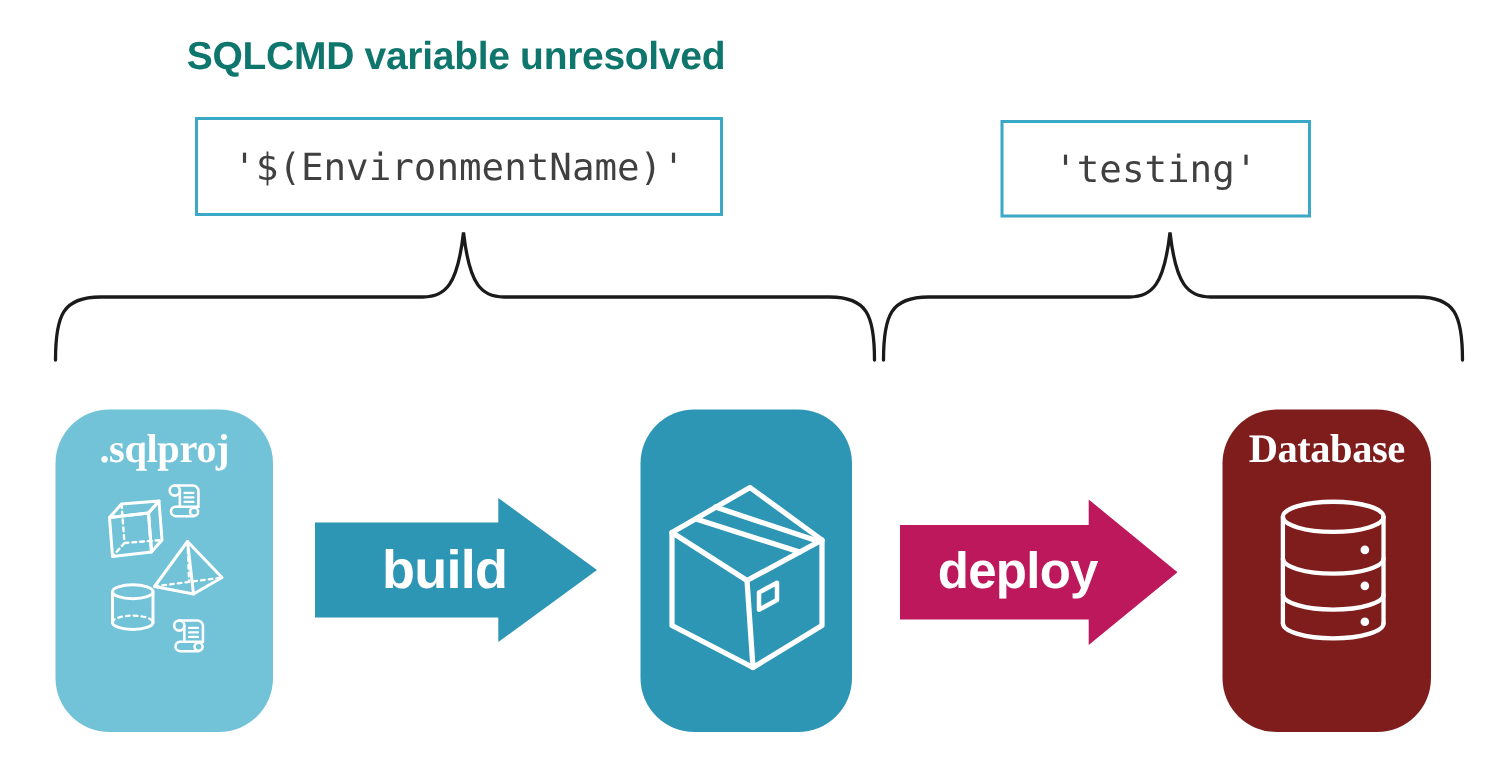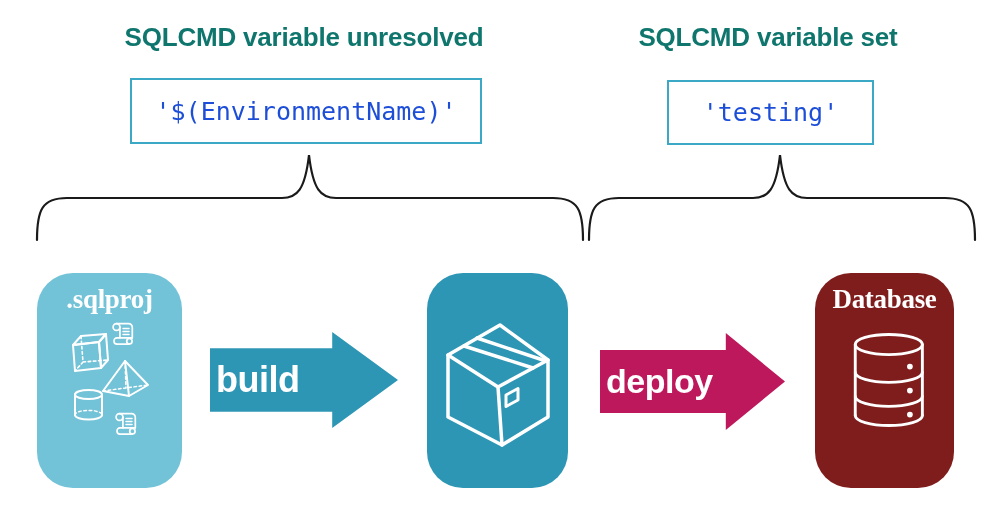--- a/index.html
+++ b/index.html
@@ -9,21 +9,21 @@
   }
   .title{
     position:absolute;top:22px;width:400px;text-align:center;
     font-size:26px;font-weight:700;color:#0f766e;letter-spacing:-0.2px;
   }
   .title.unresolved{left:104px;}
   .title.set{left:568px;}
   .codebox{
     position:absolute;background:#ffffff;border:2.5px solid #3BA8C6;
     display:flex;align-items:center;justify-content:center;
-    font-family:"DejaVu Sans Mono",monospace;font-size:25px;color:#1d4ed8;
+    font-family:"DejaVu Sans Mono",monospace;font-size:25px;color:#404040;
   }
   .codebox.unresolved{left:130px;top:78px;width:348px;height:62px;}
   .codebox.set{left:667px;top:80px;width:203px;height:61px;}
   .braces{position:absolute;left:0;top:0;width:1000px;height:522px;pointer-events:none;}
   .node{
     position:absolute;top:273px;height:215px;border-radius:36px;
     display:flex;flex-direction:column;align-items:center;font-family:Liberation Serif, serif;
   }
   .node.sqlproj{left:37px;width:145px;background:#72C2D8;}
   .node.dacpac{left:427px;width:141px;background:#2E96B5;}
@@ -38,32 +38,31 @@
   }
   .arrow.build{
     left:210px;top:332px;width:188px;height:96px;background:#2E96B5;
     clip-path:polygon(0 17%,65% 17%,65% 0,100% 50%,65% 100%,65% 83%,0 83%);
   }
   .arrow.deploy{
     left:600px;top:333px;width:185px;height:97px;background:#be185d;
     clip-path:polygon(0 17.5%,68% 17.5%,68% 0,100% 50%,68% 100%,68% 82.5%,0 82.5%);
   }
   .arrow-text{
-    width:65%;text-align:left;font-size:36px;padding-left:6px;letter-spacing:-0.5px;
+    width:65%;text-align:right;font-size:36px;padding-left:6px;letter-spacing:-0.5px;
   }
   .arrow.deploy .arrow-text{width:68%;font-size:34px;}
   svg .wire{fill:none;stroke:#ffffff;stroke-linecap:round;stroke-linejoin:round;}
 </style>
 </head>
 <body>
 
 <div class="stage">
 
   <div class="title unresolved">SQLCMD variable unresolved</div>
-  <div class="title set">SQLCMD variable set</div>
 
   <div class="codebox unresolved">
     <span>'$(EnvironmentName)'</span>
   </div>
   <div class="codebox set">
     <span>'testing'</span>
   </div>
 
   <svg class="braces" viewBox="0 0 1000 522">
     <path d="M 37,240 C 37,210 42,198 67,198 L 282,198 C 297,198 305,190 309,155

